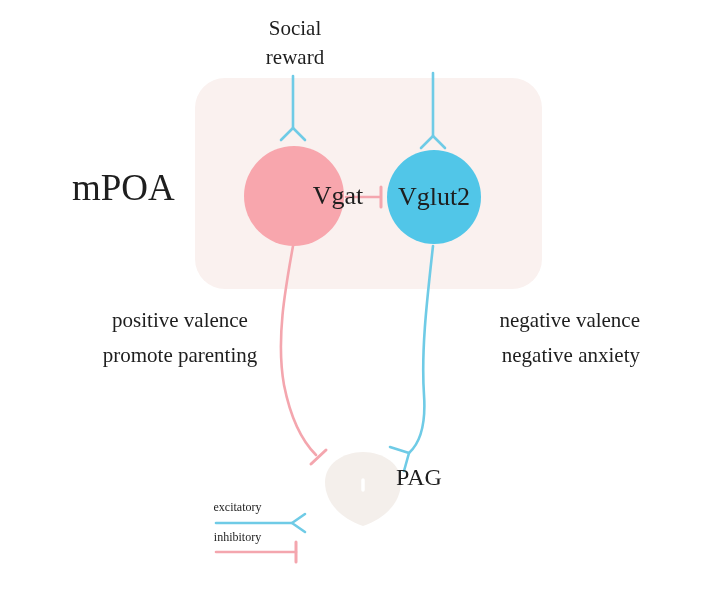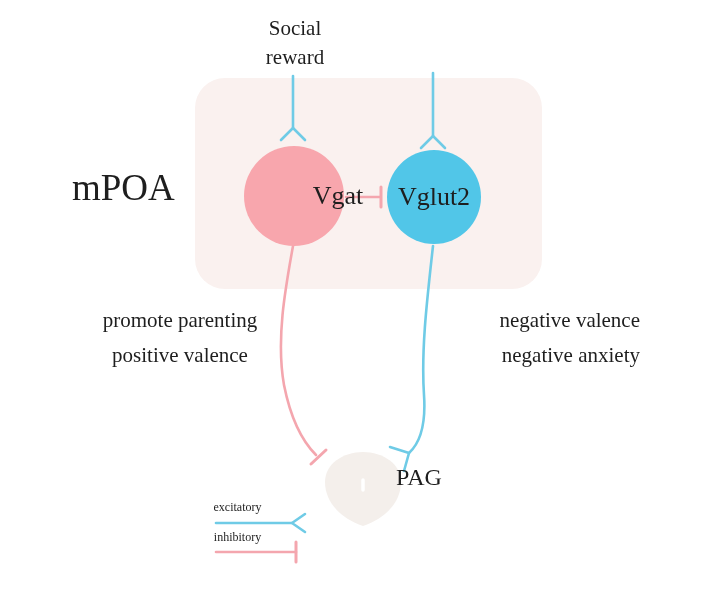--- a/index.html
+++ b/index.html
@@ -74,22 +74,22 @@
   <div class="lbl t-social">Social reward</div>
 
 
   <div class="lbl t-mpoa">mPOA</div>
 
   <div class="lbl t-node t-vgat">Vgat</div>
 
   <div class="lbl t-node t-vglut2">Vglut2</div>
 
   <div class="lbl t-path t-left">
+    <div>positive valence</div>
     <div>promote parenting</div>
-    <div>positive valence</div>
   </div>
 
   <div class="lbl t-path t-right">
     <div>negative valence</div>
     <div>negative anxiety</div>
   </div>
 
   <div class="lbl t-pag">PAG</div>
 
   <div class="lbl t-legend t-exc">excitatory</div>

